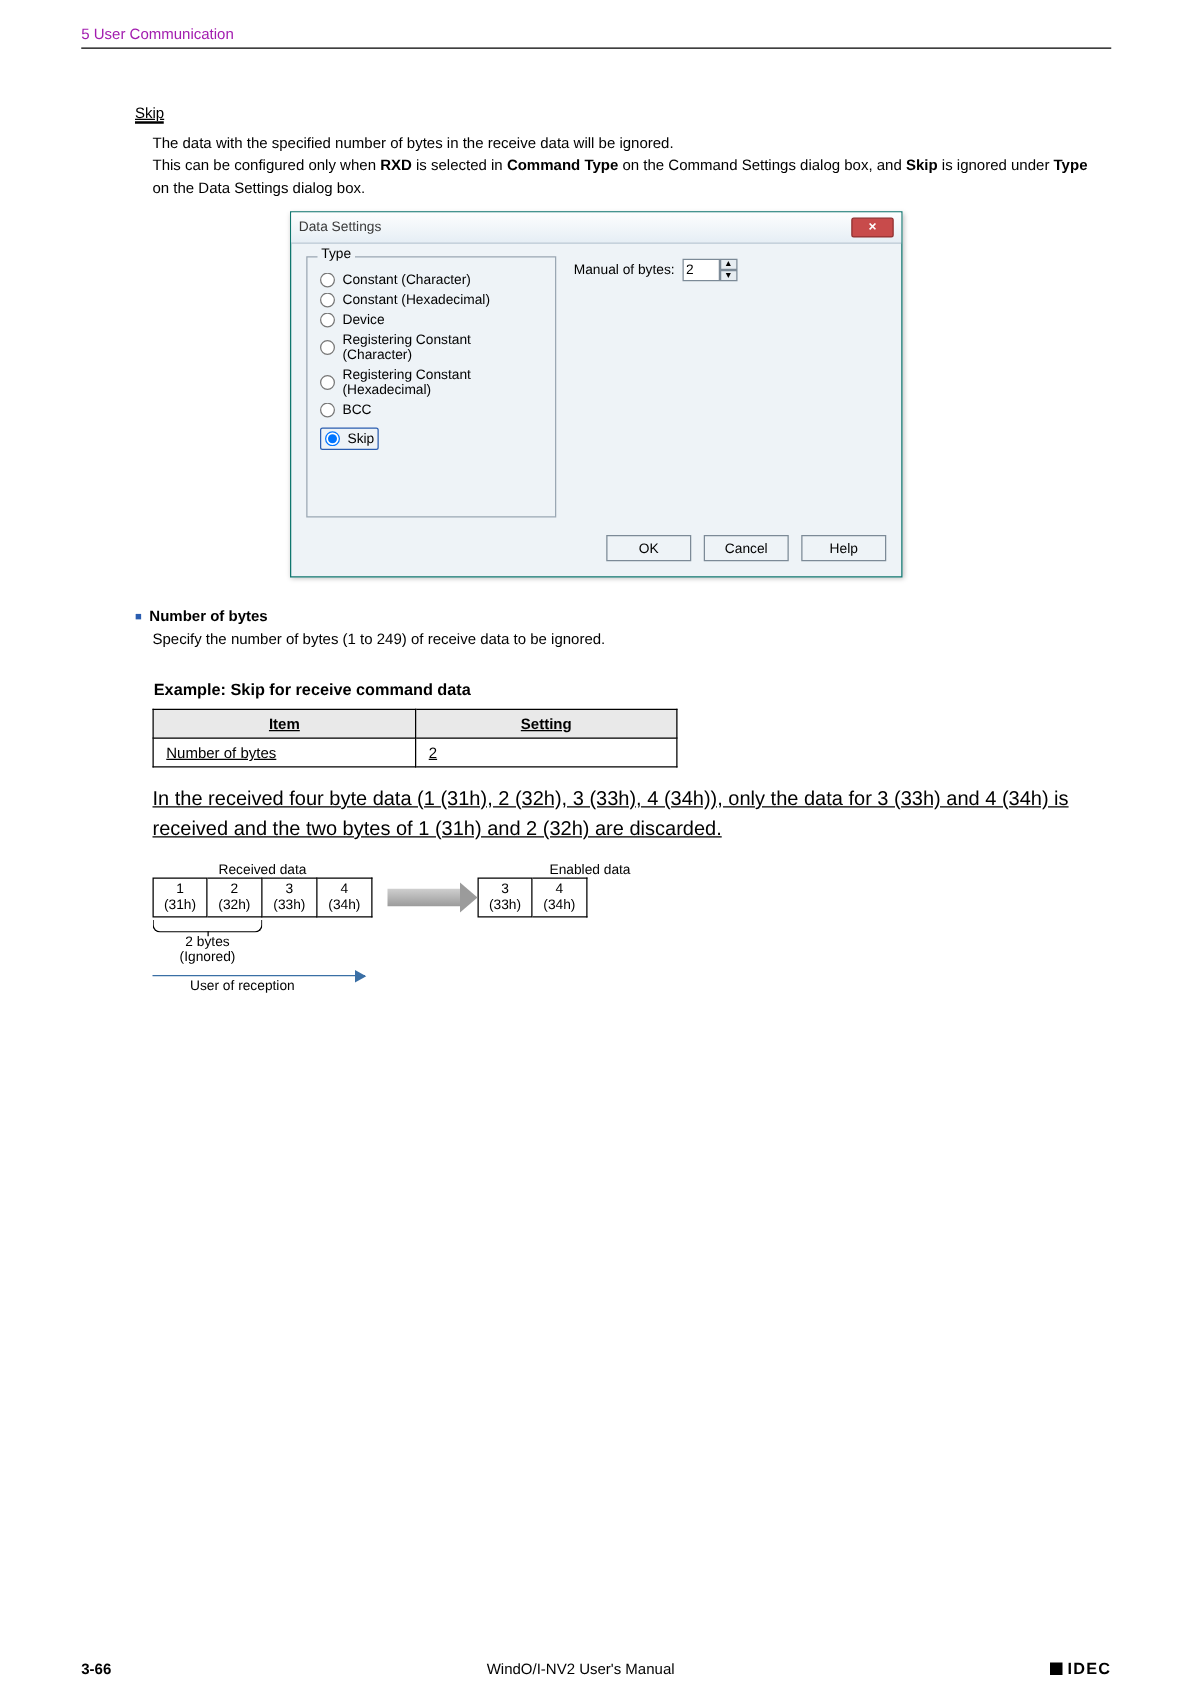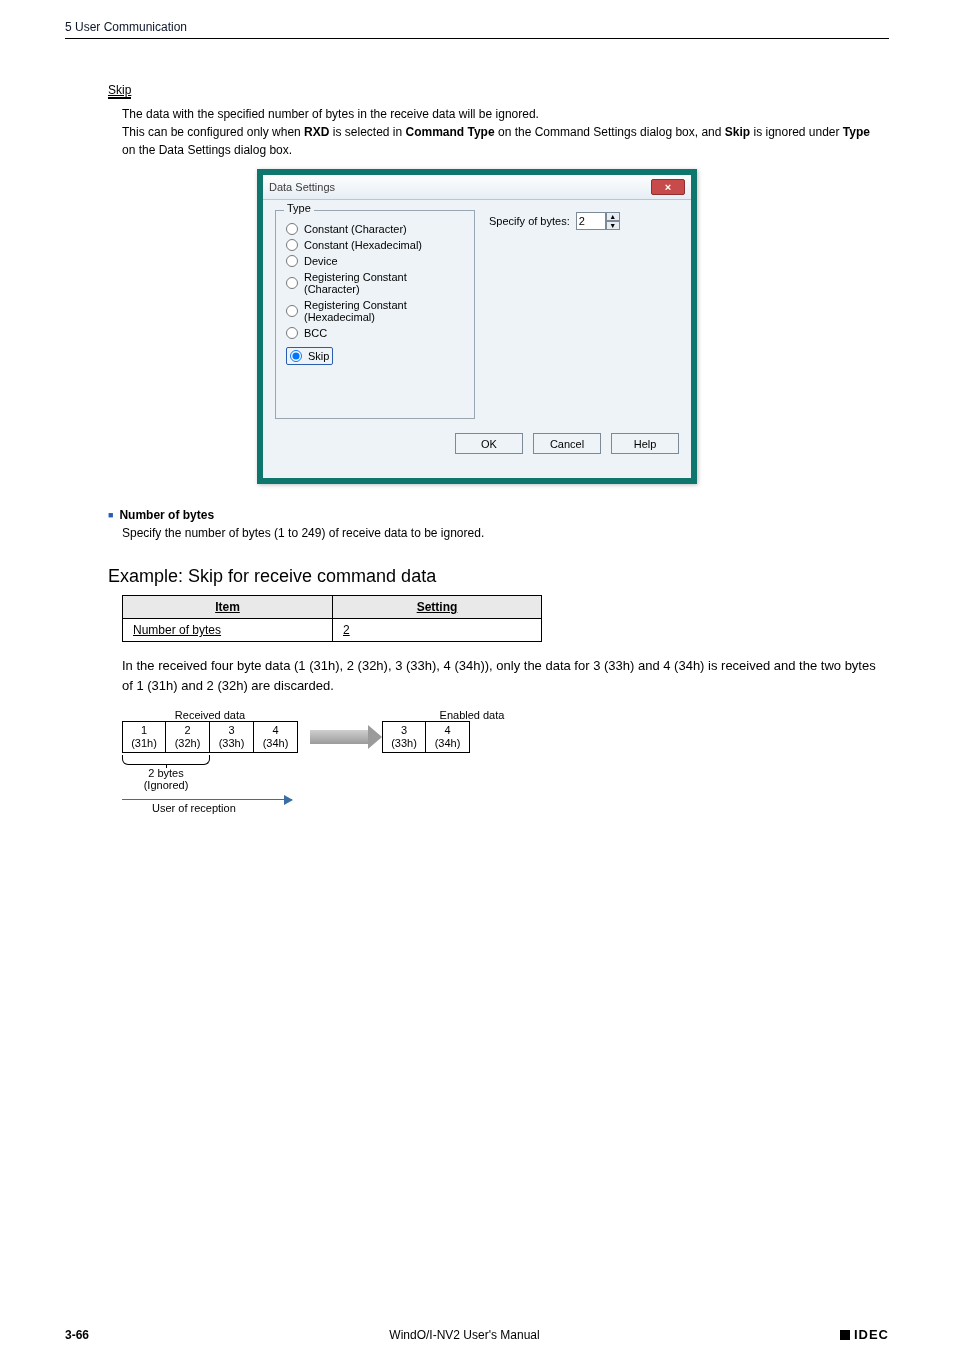--- a/index.html
+++ b/index.html
@@ -1,58 +1,58 @@
 <!DOCTYPE html>
 <html><head>
 <meta charset="utf-8">
 <style>
   * { box-sizing: border-box; margin: 0; padding: 0; }
   body { font-family: Verdana, Arial, sans-serif; font-size: 12px; color: #000; background: #fff; width: 954px; margin: 0 auto; position: relative; height: 1350px; }
   .page { padding: 20px 65px 0 65px; }
-  .section-hdr { font-size: 12px; color: #0f172a; margin-bottom: 4px; }
+  .section-hdr { font-size: 12px; color: #a21caf; margin-bottom: 4px; }
   .hdr-rule { border: none; border-top: 1px solid #000; margin-bottom: 44px; }
 
   .skip-title { text-decoration: underline; font-size: 12px; margin-left: 43px; margin-bottom: 6px; border-bottom: 2px double #000; display:inline-block; }
   .body-text { margin-left: 57px; margin-right: 10px; font-size: 12px; line-height: 1.5; }
   .body-text b { font-weight: bold; }
 
-  .dlg { width: 440px; margin: 10px auto 24px auto; border: 6px solid #0f766e; background: #eef3f7; box-shadow: 1px 1px 4px rgba(0,0,0,.25); font-family: Tahoma, Arial; font-size: 11px; color: #000; }
+  .dlg { width: 490px; margin: 10px auto 24px auto; border: 1px solid #0f766e; background: #eef3f7; box-shadow: 1px 1px 4px rgba(0,0,0,.25); font-family: Tahoma, Arial; font-size: 11px; color: #000; }
   .dlg-title { background: linear-gradient(#fdfefe,#e6eef5); border-bottom:1px solid #b9c7d4; padding: 4px 6px; display:flex; align-items:center; justify-content:space-between; }
   .dlg-title span { color:#3a3a3a; }
   .close-btn { background:#c84b4b; border:1px solid #8f2f2f; border-radius:2px; width:34px; height:16px; display:flex; align-items:center; justify-content:center; color:#fff; font-weight:bold; font-size:11px; }
   .dlg-body { display:flex; padding:10px 12px 6px 12px; gap:14px; min-height:225px; }
   .grp { border:1px solid #9aa7b3; padding:8px 10px 10px 10px; position:relative; width:200px; }
   .grp legend { position:absolute; top:-9px; left:8px; background:#eef3f7; padding:0 3px; font-size:11px; }
   .rad { display:flex; align-items:center; gap:6px; margin:4px 0; font-size:11px; }
   .rad input { width:12px; height:12px; }
   .rad.sel { border:1px solid #2a5db0; padding:2px 3px; border-radius:2px; display:inline-flex; }
   .right-col { flex:1; }
   .nb-row { display:flex; align-items:center; gap:6px; margin-top:2px; }
   .spin { display:inline-flex; align-items:stretch; }
   .spin input { width:30px; border:1px solid #7c8a97; padding:1px 2px; font-size:11px; text-align:left; background:#fff; }
   .spin .btns { display:flex; flex-direction:column; }
   .spin .btns button { width:14px; height:9px; font-size:7px; line-height:6px; border:1px solid #7c8a97; background:#e7edf2; padding:0; }
-  .dlg-foot { display:flex; justify-content:flex-end; gap:10px; padding:8px 12px 24px; }
+  .dlg-foot { display:flex; justify-content:flex-end; gap:10px; padding:8px 12px 12px; }
   .dlg-foot button { min-width:68px; height:21px; border:1px solid #7c8a97; background:#eef3f7; font-size:11px; }
 
   .bullet { color:#2a5db0; font-size:9px; margin-right:6px; vertical-align:1px; }
   .sub-heading { font-size:12px; margin-left:43px; margin-bottom:4px; }
   .sub-heading b { font-weight:bold; }
   .sub-text { margin-left:57px; font-size:12px; margin-bottom:26px; }
 
-  .ex-title { font-weight:normal; margin-left:43px; margin-bottom:8px; font-size:18px; }
+  .ex-title { font-weight:bold; margin-left:58px; margin-bottom:8px; font-size:13px; }
   table.ex { border-collapse:collapse; margin-left:57px; margin-bottom:14px;text-decoration:underline; }
   table.ex th, table.ex td { border:1px solid #000; padding:4px 10px; font-size:12px; }
   table.ex th { background:#e9e9e9; font-weight:bold; text-align:center; }
   table.ex th.item { width:210px; }
   table.ex th.setting { width:209px; }
   table.ex td.item { text-align:left; }
   table.ex td.setting { text-align:left; }
 
-  .explain { margin-left:57px; margin-right:6px; font-size:13px; line-height:1.5; margin-bottom:14px; }
+  .explain { margin-left:57px; margin-right:6px; font-size:16px; line-height:1.5; margin-bottom:14px;text-decoration:underline; }
 
   .diag { margin-left:57px; font-size:11px; }
   .labels-row { display:flex; gap:130px; }
   .cells-row { display:flex; align-items:center; gap:12px; }
   .boxes { display:flex; }
   .cell { border:1px solid #000; width:44px; text-align:center; padding:2px 0; font-size:11px; line-height:1.2; }
   .cell + .cell { border-left:none; }
   .arrow-big { width:60px; height:14px; background:linear-gradient(#cfcfcf,#9b9b9b); position:relative; }
   .arrow-big:after { content:""; position:absolute; right:-12px; top:-5px; border-left:14px solid #9b9b9b; border-top:12px solid transparent; border-bottom:12px solid transparent; }
   .brace { width:88px; height:10px; border-bottom:1px solid #000; border-left:1px solid #000; border-right:1px solid #000; border-bottom-left-radius:6px; border-bottom-right-radius:6px; margin-top:2px; position:relative; }
@@ -113,21 +113,21 @@
             <input type="radio" name="t" style="">
             <span>BCC</span>
           </label>
         <label class="rad sel">
             <input type="radio" name="t" checked="" style="">
             <span>Skip</span>
           </label>
       </div>
       <div class="right-col">
         <div class="nb-row">
-          <span>Specify of bytes:</span>
+          <span>Manual of bytes:</span>
           <span class="spin">
             <input type="text" value="2" style="">
             <span class="btns">
               <button>▲</button>
               <button>▼</button>
             </span>
           </span>
         </div>
       </div>
     </div>

